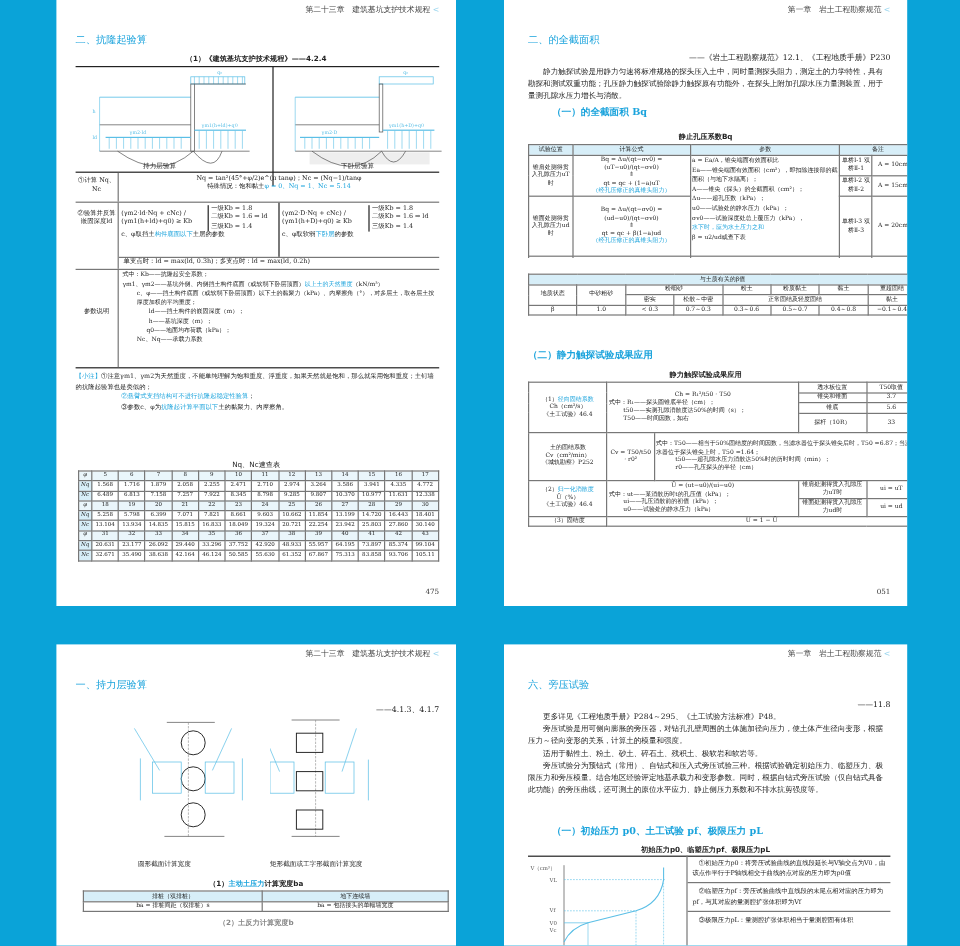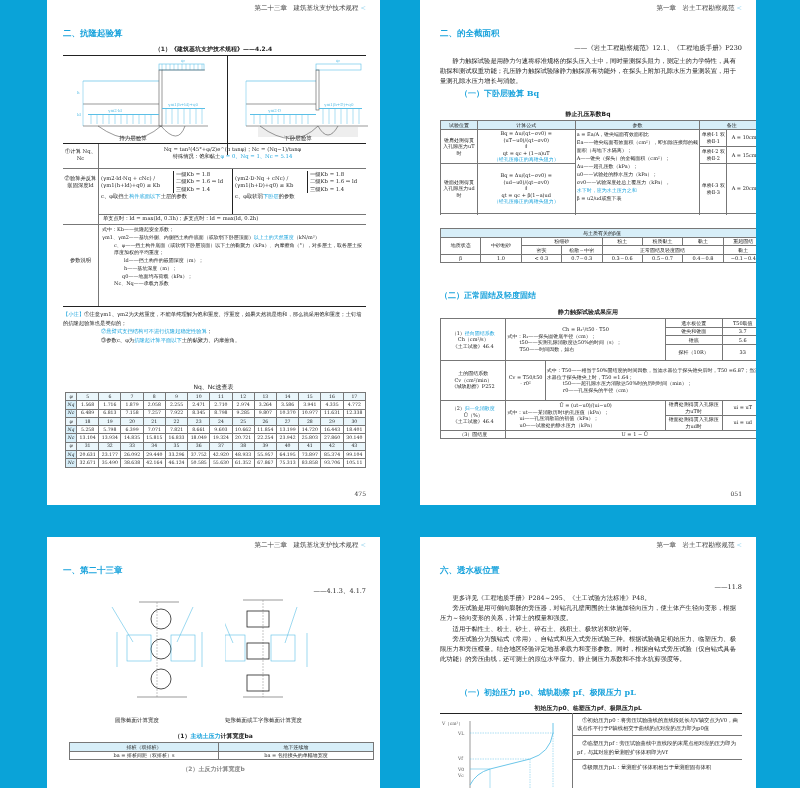--- a/index.html
+++ b/index.html
@@ -19,21 +19,21 @@
   .p3 { left: 47px; top: 537px; width: 333px; height: 251px; }
   .p4 { left: 420px; top: 537px; width: 336px; height: 251px; }
 
   .runhead {
     position: absolute; right: 14px; top: 4px;
     font-family: "DejaVu Sans", sans-serif; font-size: 6.5px; color: #444;
   }
   .runhead .arrow { color: #9bd6ee; margin-left: 2px; }
   .sec-title {
     position: absolute; left: 16px;
-    font-family: "DejaVu Sans", sans-serif; font-weight: bold;
+    font-family: "DejaVu Sans", sans-serif; font-weight: normal;
     font-size: 8.5px; color: #1aa3dc;
   }
   .cap {
     position: absolute; left: 0; right: 0; text-align: center;
     font-family: "DejaVu Sans", sans-serif; font-size: 6px; font-weight: bold; color: #222;
   }
   .ref {
     position: absolute; right: 14px; font-size: 6.5px; color: #222;
   }
   .pg { position: absolute; right: 14px; bottom: 8px; font-size: 6px; color: #333; }
@@ -360,21 +360,21 @@
   </table>
 
   <div class="pg">475</div>
 </div>
 
 <div class="page p2">
   <div class="runhead"><span>第一章　岩土工程勘察规范</span><span class="arrow">&lt;</span></div>
   <div class="sec-title" style="top:28px;left:20px">二、的全截面积</div>
   <div class="ref" style="top:44px">——《岩土工程勘察规范》12.1、《工程地质手册》P230</div>
   <div class="para" style="top:56px;left:20px">静力触探试验是用静力匀速将标准规格的探头压入土中，同时量测探头阻力，测定土的力学特性，具有勘探和测试双重功能；孔压静力触探试验除静力触探原有功能外，在探头上附加孔隙水压力量测装置，用于量测孔隙水压力增长与消散。</div>
-  <div class="sub-title" style="top:88px;left:40px">（一）下卧层验算 Bq</div>
+  <div class="sub-title" style="top:88px;left:40px">（一）的全截面积 Bq</div>
   <div class="cap" style="top:110px">静止孔压系数Bq</div>
 
   <table style="position:absolute;left:20px;top:120px;width:324px;table-layout:fixed">
     <colgroup>
         <col style="width:33px">
         <col style="width:88px">
         <col style="width:112px">
         <col style="width:24px">
         <col style="width:33px">
       </colgroup>
@@ -451,21 +451,21 @@
           <td>&lt; 0.3</td>
           <td>0.7～0.3</td>
           <td>0.3～0.6</td>
           <td>0.5～0.7</td>
           <td>0.4～0.8</td>
           <td>−0.1～0.4</td>
     </tr>
   </tbody>
     </table>
 
-  <div class="sub-title" style="top:290px;left:20px">（二）正常固结及轻度固结</div>
+  <div class="sub-title" style="top:290px;left:20px">（二）静力触探试验成果应用</div>
   <div class="cap" style="top:308px">静力触探试验成果应用</div>
 
   <table style="position:absolute;left:20px;top:318px;width:324px;table-layout:fixed;border-top:0.8px solid #222">
     <colgroup>
         <col style="width:60px">
         <col style="width:36px">
         <col style="width:110px">
         <col style="width:52px">
         <col style="width:38px">
       </colgroup>
@@ -534,21 +534,21 @@
           <td colspan="4">U = 1 − Ū</td>
         </tr>
   </tbody>
     </table>
 
   <div class="pg">051</div>
 </div>
 
 <div class="page p3">
   <div class="runhead"><span>第二十三章　建筑基坑支护技术规程</span><span class="arrow">&lt;</span></div>
-  <div class="sec-title" style="top:28px">一、第二十三章</div>
+  <div class="sec-title" style="top:28px">一、持力层验算</div>
   <div class="ref" style="top:50px">——4.1.3、4.1.7</div>
 
   <svg class="diagram" style="left:50px;top:60px" width="110" height="110" viewBox="0 0 110 110">
     <line x1="42" y1="5" x2="82" y2="5" stroke="#555" stroke-width="0.6"></line>
     <line x1="60" y1="5" x2="60" y2="100" stroke="#888" stroke-width="0.5" stroke-dasharray="2,1"></line>
     <circle cx="64" cy="22" r="10" fill="none" stroke="#222" stroke-width="0.8"></circle>
     <circle cx="64" cy="52" r="10" fill="none" stroke="#222" stroke-width="0.8"></circle>
     <circle cx="64" cy="82" r="10" fill="none" stroke="#222" stroke-width="0.8"></circle>
     <g stroke="#5bbfe6" stroke-width="0.6" fill="none">
       <rect x="30" y="38" width="24" height="26"></rect>
@@ -593,27 +593,27 @@
           <td>ba = 排桩间距（双排桩）s</td>
           <td>ba = 包括接头的单幅墙宽度</td>
         </tr>
   </tbody>
     </table>
   <div class="cap" style="top:228px;color:#888">（2）土反力计算宽度b</div>
 </div>
 
 <div class="page p4">
   <div class="runhead"><span>第一章　岩土工程勘察规范</span><span class="arrow">&lt;</span></div>
-  <div class="sec-title" style="top:28px;left:20px">六、透水板位置</div>
+  <div class="sec-title" style="top:28px;left:20px">六、旁压试验</div>
   <div class="ref" style="top:46px">——11.8</div>
   <div class="para" style="top:56px;left:20px">更多详见《工程地质手册》P284～295、《土工试验方法标准》P48。</div>
   <div class="para" style="top:66px;left:20px">旁压试验是用可侧向膨胀的旁压器，对钻孔孔壁周围的土体施加径向压力，使土体产生径向变形，根据压力～径向变形的关系，计算土的模量和强度。</div>
   <div class="para" style="top:87px;left:20px">适用于黏性土、粉土、砂土、碎石土、残积土、极软岩和软岩等。</div>
   <div class="para" style="top:97px;left:20px">旁压试验分为预钻式（常用）、自钻式和压入式旁压试验三种。根据试验确定初始压力、临塑压力、极限压力和旁压模量。结合地区经验评定地基承载力和变形参数。同时，根据自钻式旁压试验（仅自钻式具备此功能）的旁压曲线，还可测土的原位水平应力、静止侧压力系数和不排水抗剪强度等。</div>
-  <div class="sub-title" style="top:150px;left:40px">（一）初始压力 p0、城轨勘察 pf、极限压力 pL</div>
+  <div class="sub-title" style="top:150px;left:40px">（一）初始压力 p0、土工试验 pf、极限压力 pL</div>
   <div class="cap" style="top:167px">初始压力p0、临塑压力pf、极限压力pL</div>
   <div style="position:absolute;left:20px;right:14px;top:176px;border-top:0.8px solid #222"></div>
 
   <svg class="diagram" style="left:20px;top:178px" width="128" height="73" viewBox="0 0 128 73">
     <text x="2" y="10" font-size="4.5" fill="#555">V（cm³）</text>
     <line x1="30" y1="6" x2="30" y2="73" stroke="#555" stroke-width="0.6"></line>
     <text x="18" y="20" font-size="4.5" fill="#555">VL</text>
     <line x1="30" y1="18" x2="115" y2="18" stroke="#5bbfe6" stroke-width="0.5" stroke-dasharray="1.5,1"></line>
     <text x="18" y="45" font-size="4.5" fill="#555">Vf</text>
     <line x1="30" y1="44" x2="90" y2="44" stroke="#5bbfe6" stroke-width="0.5" stroke-dasharray="1.5,1"></line>

